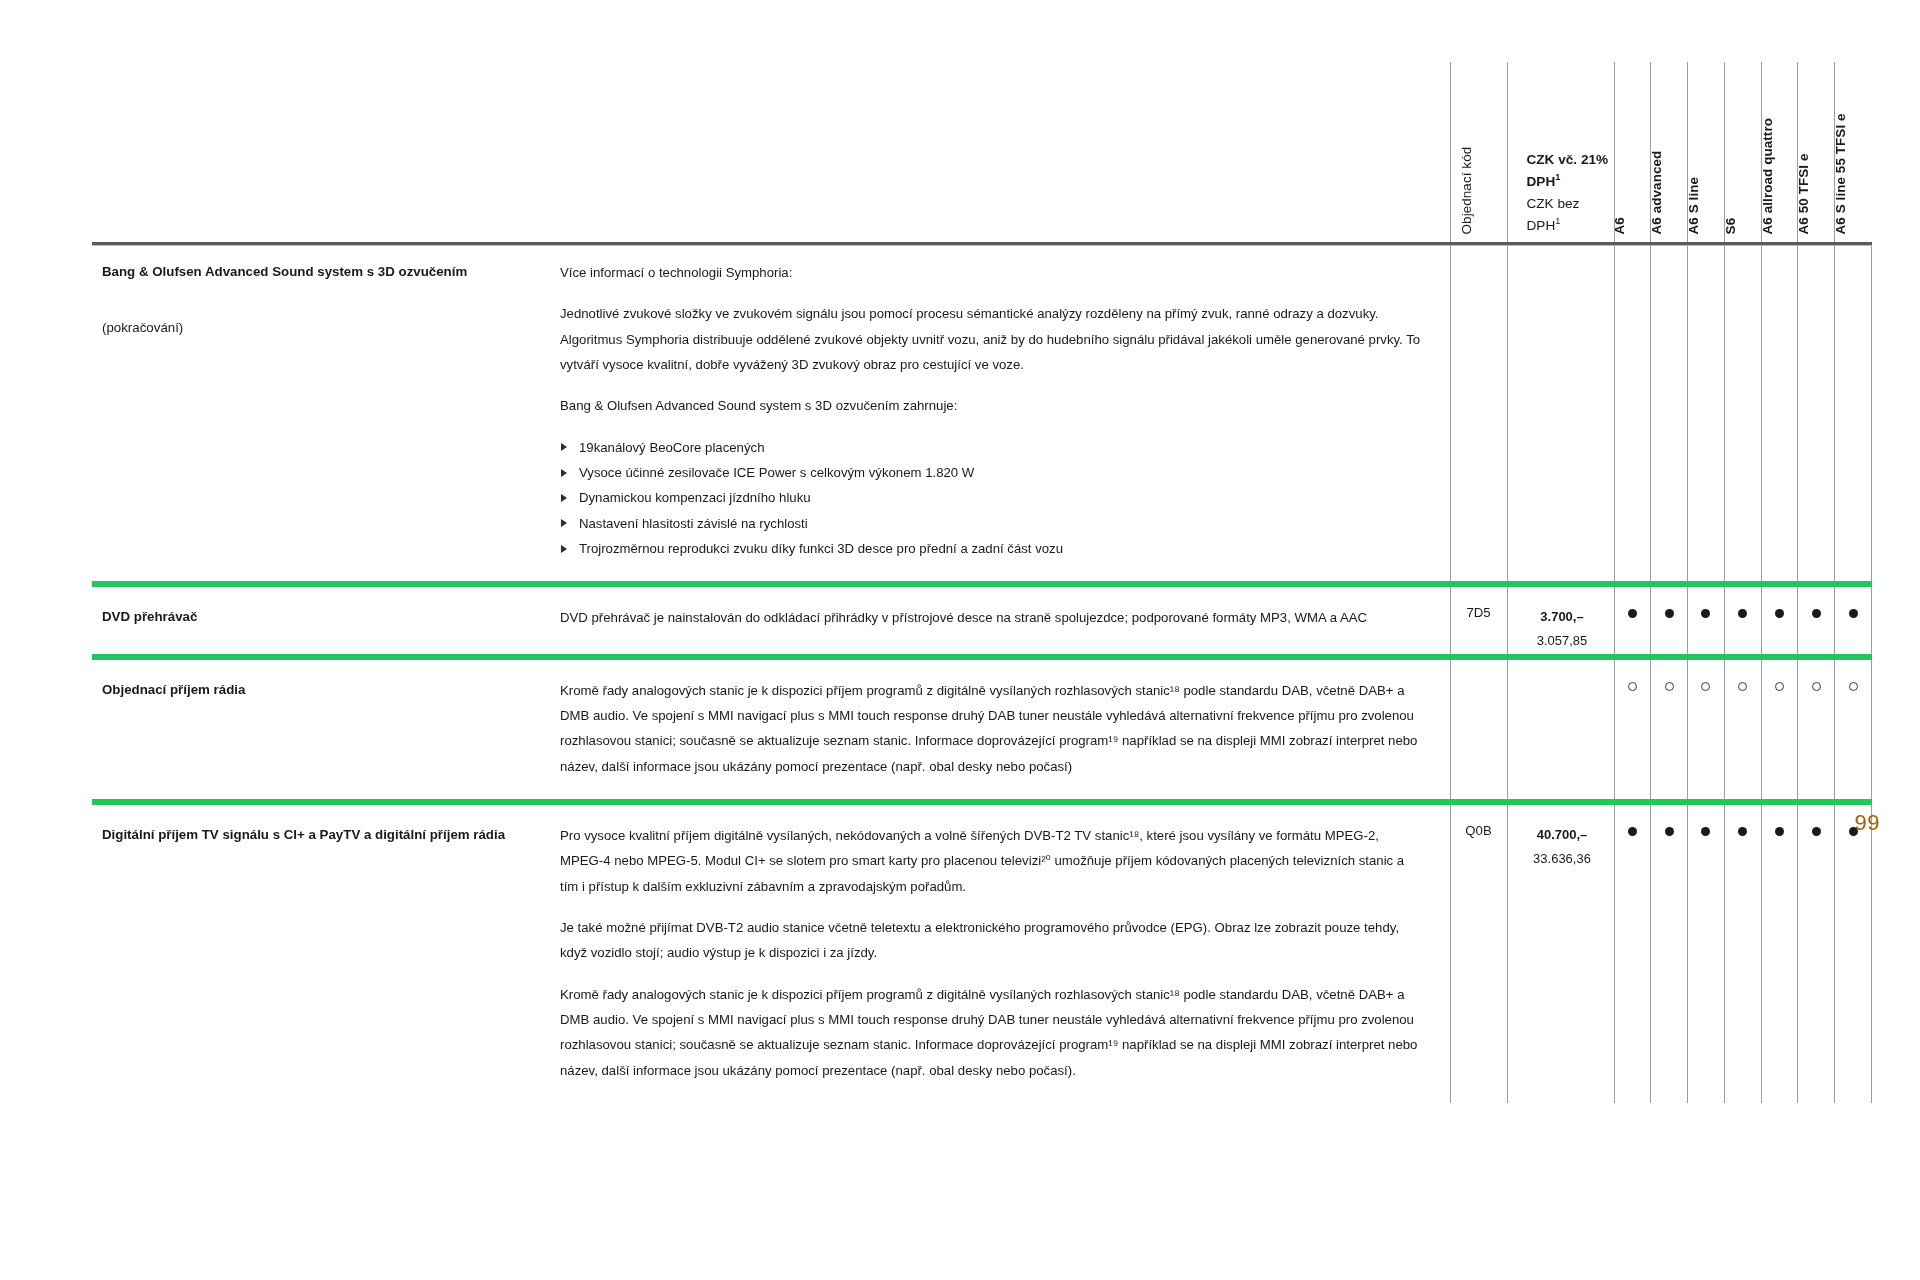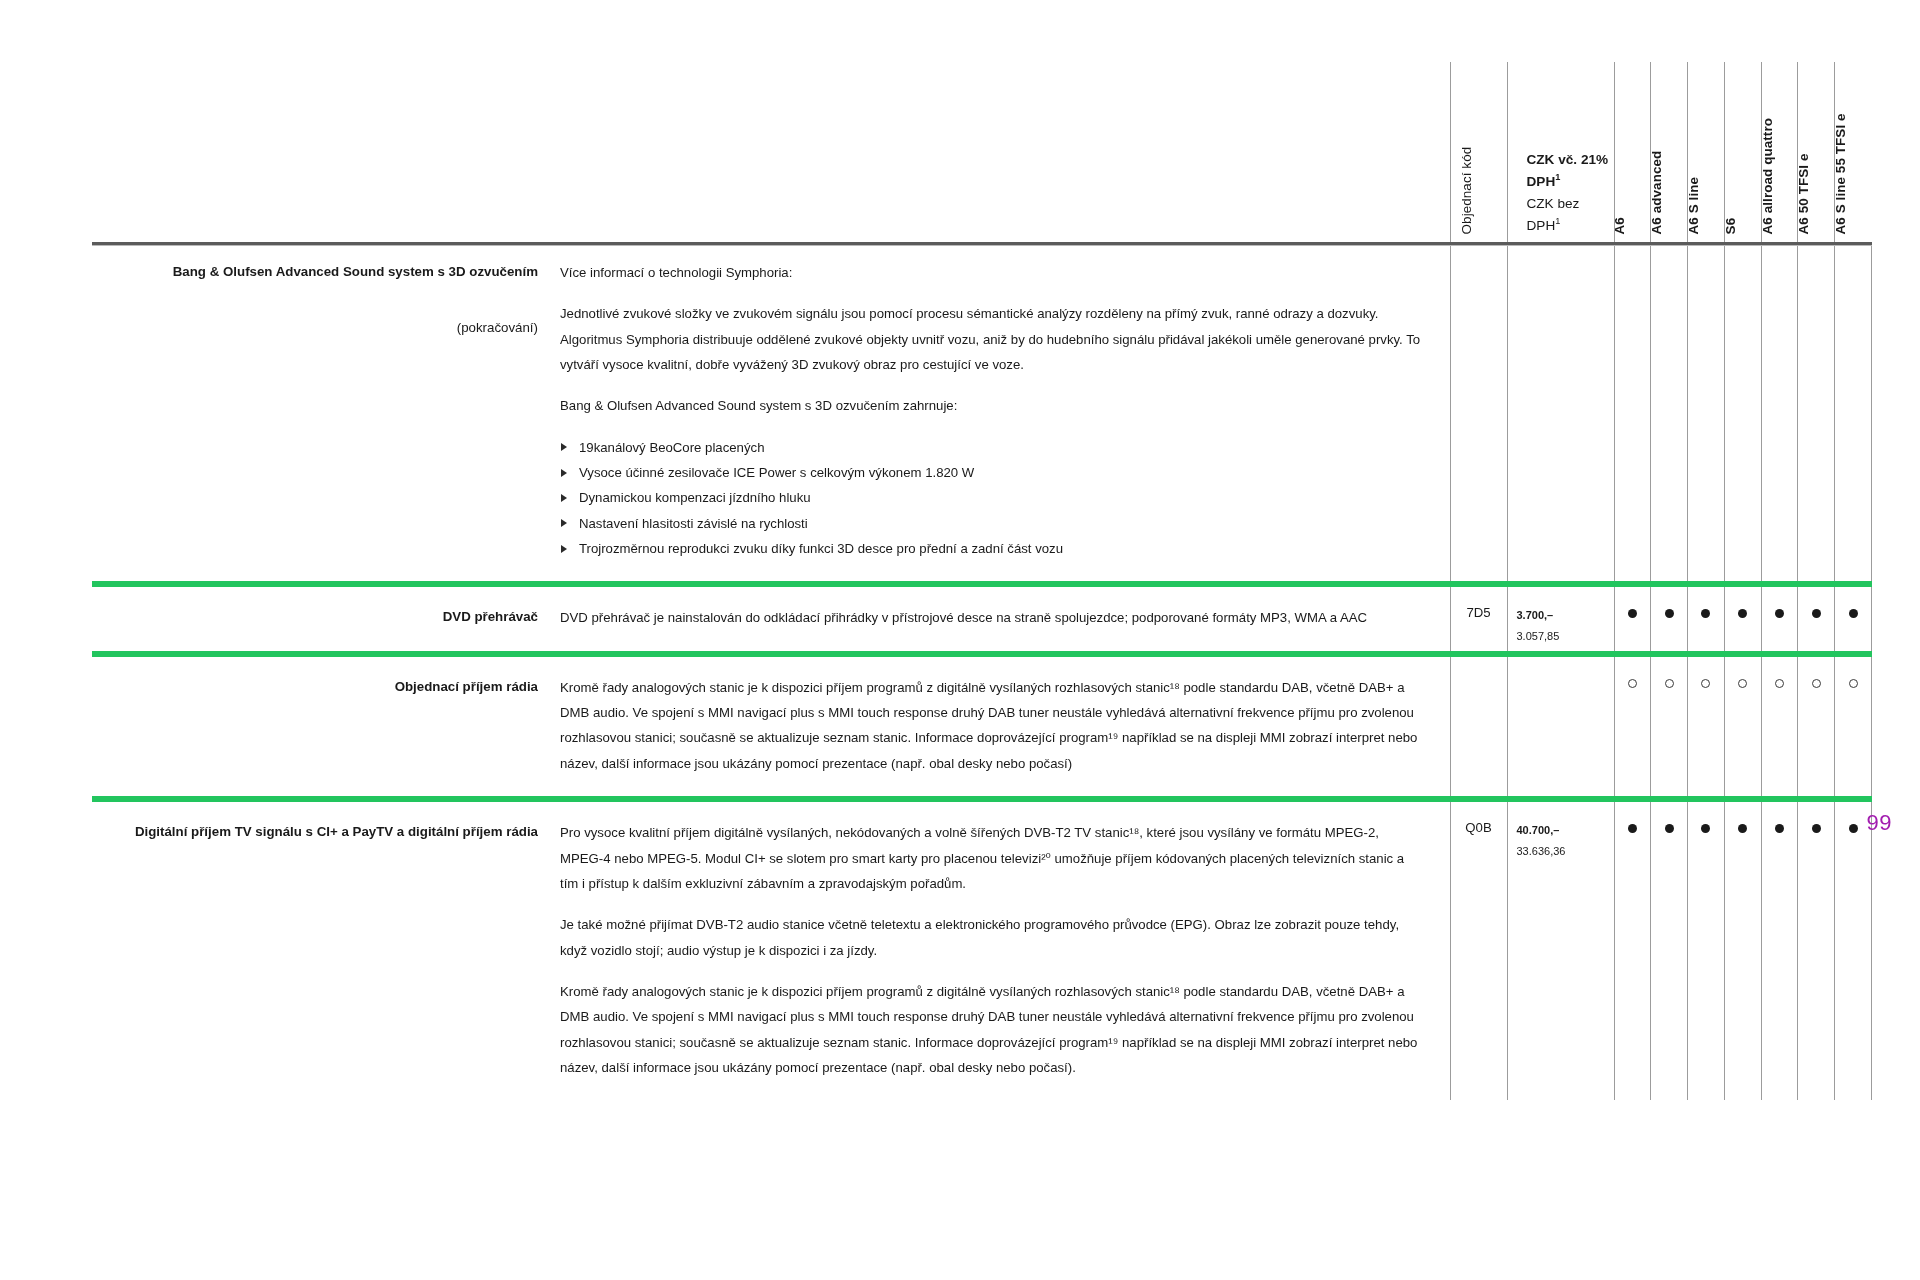--- a/index.html
+++ b/index.html
@@ -112,21 +112,20 @@
     padding: 0;
     background: #fff;
   }
   tbody tr.first-body td { border-top: 0; }
 
   td.name {
     padding: 18px 22px 4px 10px;
     font-weight: 700;
     font-size: 13.3px;
     line-height: 1.78;
-    text-align: right;
   }
   td.name .cont {
     font-weight: 400;
     margin-top: 32px;
   }
 
   td.desc {
     padding: 18px 28px 20px 0px;
     font-size: 13.2px;
     line-height: 1.92;
@@ -154,22 +153,22 @@
 
   td.code {
     border-left: 1px solid #9c9c9c;
     text-align: center;
     font-size: 13.2px;
     padding: 18px 4px 0 4px;
     font-weight: 400;
   }
   td.price {
     border-left: 1px solid #9c9c9c;
-    text-align: left;
-    font-size: 11px;
+    text-align: center;
+    font-size: 13px;
     padding: 18px 6px 0 9px;
     line-height: 1.85;
   }
   td.price .gross { font-weight: 700; }
   td.price .net { font-weight: 400; }
 
   td.mark {
     border-left: 1px solid #9c9c9c;
     text-align: center;
     padding: 19px 0 0 0;
@@ -186,25 +185,25 @@
     display: inline-block;
     width: 9px; height: 9px;
     border-radius: 50%;
     background: #fff;
     border: 1.3px solid #3a3a3a;
   }
 
   
   .page-num {
     position: absolute;
-    right: 28px;
+    right: 40px;
     top: 810px;
     font-size: 22px;
     font-weight: 400;
-    color: #a21caf;
+    color: #a16207;
     letter-spacing: 0.5px;
   }
 </style>
 </head>
 <body>
 
 <div class="page">
 
   <div class="sheet">
 

